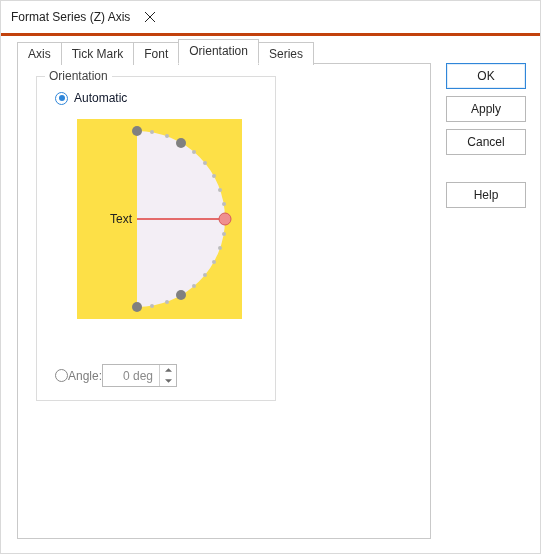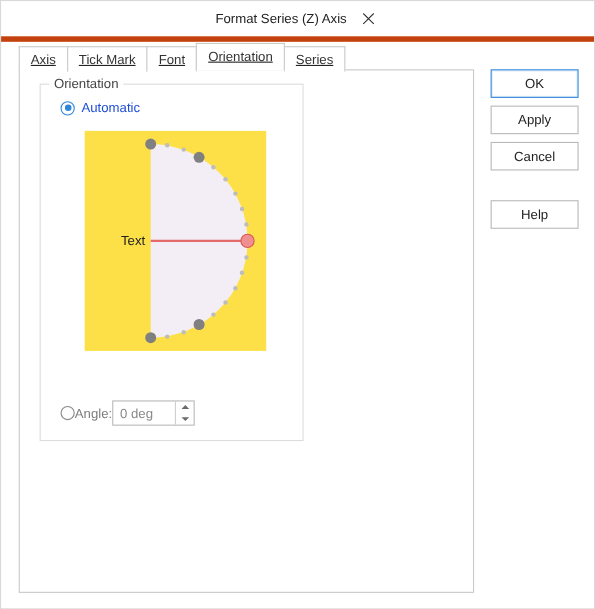--- a/index.html
+++ b/index.html
@@ -1,52 +1,52 @@
 <!DOCTYPE html>
 <html><head>
 <meta charset="utf-8">
 <style>
   html,body{margin:0;padding:0;font-family:"Segoe UI",Tahoma,Arial,sans-serif;font-size:12px;color:#222;background:#fff;}
   .window{width:541px;height:554px;box-sizing:border-box;border:1px solid #d9d9d9;background:#fff;position:relative;}
-  .titlebar{height:32px;display:flex;align-items:center;justify-content:center;padding:0 0 0 10px;border-bottom:5px solid #c2410c;}
+  .titlebar{height:32px;display:flex;align-items:center;justify-content:flex-start;padding:0 0 0 10px;border-bottom:3px solid #c2410c;}
   .titlebar .title{font-size:12px;color:#222;}
   .close-btn{width:40px;height:28px;display:flex;align-items:center;justify-content:center;cursor:pointer;}
   .close-btn svg{width:10px;height:10px;stroke:#222;stroke-width:1;}
   .client{position:absolute;top:32px;left:0;right:0;bottom:0;}
   
-  .tabstrip{position:absolute;top:8px;left:16px;display:flex;align-items:flex-end;height:23px;z-index:2;text-decoration:underline;}
+  .tabstrip{position:absolute;top:8px;left:16px;display:flex;align-items:flex-end;height:23px;z-index:2;}
   .tab{padding:0 10px;height:22px;line-height:22px;border:1px solid #c9c9c9;border-bottom:none;margin-right:-1px;background:#fff;color:#333;cursor:pointer;font-size:12px;position:relative;}
   .tab.active{background:#fff;border-bottom:1px solid #fff;height:23px;line-height:23px;z-index:3;}
   .tab:not(.active){top:1px;}
   .tabpanel{position:absolute;top:30px;left:16px;width:414px;height:476px;border:1px solid #c9c9c9;background:#fff;box-sizing:border-box;}
   
   .btncol{position:absolute;top:30px;right:14px;width:80px;display:flex;flex-direction:column;}
   .btn{height:24px;border:1px solid #b8b8b8;background:#fff;color:#222;font-size:12px;display:flex;align-items:center;justify-content:center;margin-bottom:7px;cursor:pointer;}
   .btn.primary{border:1px solid #2f86d9;box-shadow:inset 0 0 0 1px rgba(47,134,217,0.15);}
   .btn-gap{height:20px;}
   
   .group{position:absolute;top:12px;left:18px;width:240px;height:325px;border:1px solid #dcdcdc;box-sizing:border-box;}
   .group-legend{position:absolute;top:-8px;left:8px;background:#fff;padding:0 4px;color:#444;font-size:12px;}
   
-  .radio-row{position:absolute;display:flex;align-items:center;gap:6px;font-size:12px;color:#1d4ed8;}
+  .radio-row{position:absolute;display:flex;align-items:center;gap:6px;font-size:12px;color:#0f172a;}
   .radio{width:13px;height:13px;border:1px solid #888;border-radius:50%;box-sizing:border-box;display:flex;align-items:center;justify-content:center;background:#fff;cursor:pointer;}
   .radio.checked{border-color:#2f86d9;}
   .radio.checked::after{content:"";width:6px;height:6px;border-radius:50%;background:#2f86d9;display:block;}
   .radio-label{cursor:pointer;}
   
   .dial-area{position:absolute;top:42px;left:40px;width:165px;height:200px;background:#fde047;display:flex;align-items:center;justify-content:center;}
   
   .angle-row{position:absolute;bottom:13px;left:18px;display:flex;align-items:center;gap:0;}
   .angle-label{color:#7d7d7d;font-size:12px;}
   .spinbox{display:flex;align-items:stretch;height:21px;border:1px solid #b8b8b8;background:#fff;}
   .spinbox input{width:44px;border:none;padding:0 6px;font-size:12px;color:#777;background:transparent;outline:none;}
   .spinbtns{width:16px;border-left:1px solid #cfcfcf;display:flex;flex-direction:column;}
   .spinbtns div{flex:1;display:flex;align-items:center;justify-content:center;cursor:pointer;}
   .spinbtns svg{width:7px;height:4px;fill:#6b6b6b;}
-  input[disabled]{color:#8a8a8a;}
+  input[disabled]{color:#8a8a8a;text-align:right;}
 </style>
 </head>
 <body>
 
 <div class="window">
   <div class="titlebar">
     <span class="title">Format Series (Z) Axis</span>
     <div class="close-btn">
       <svg viewBox="0 0 10 10">
           <line x1="0" y1="0" x2="10" y2="10"></line>

